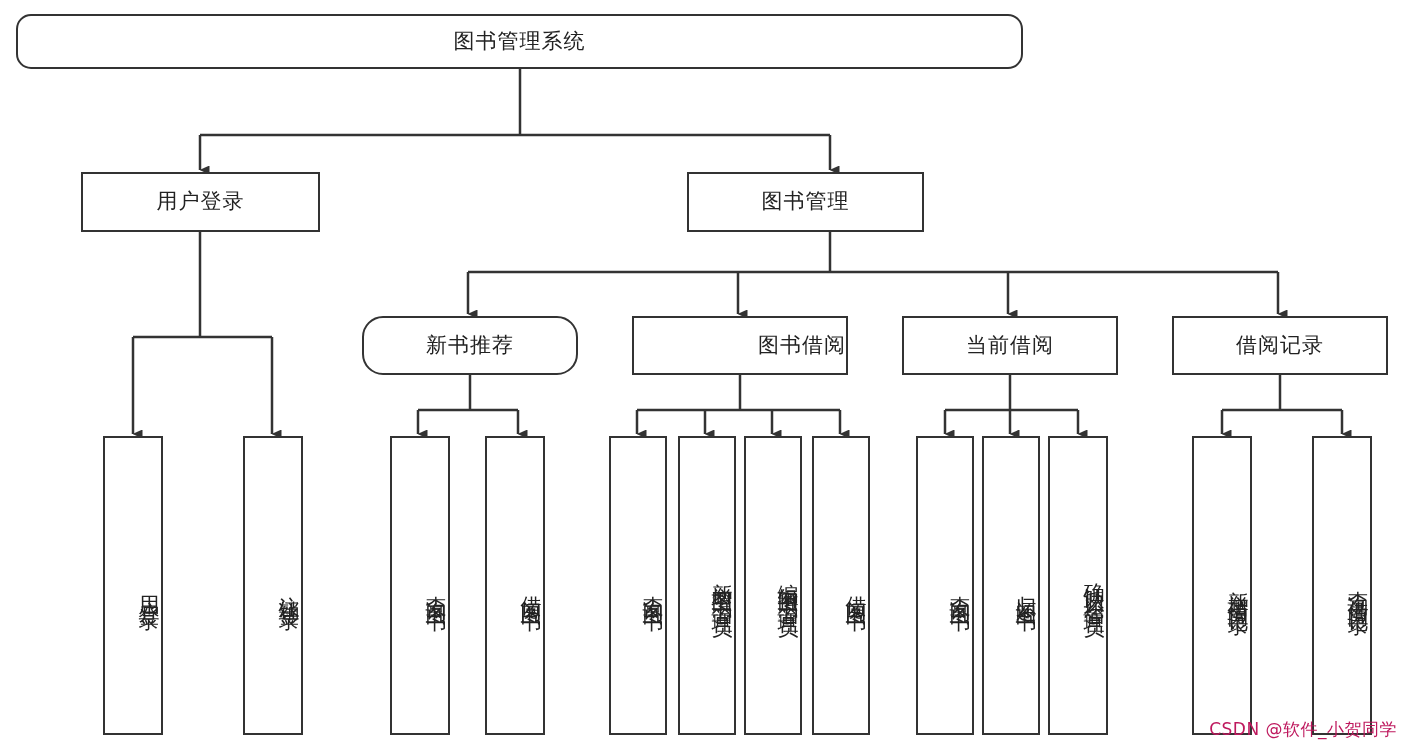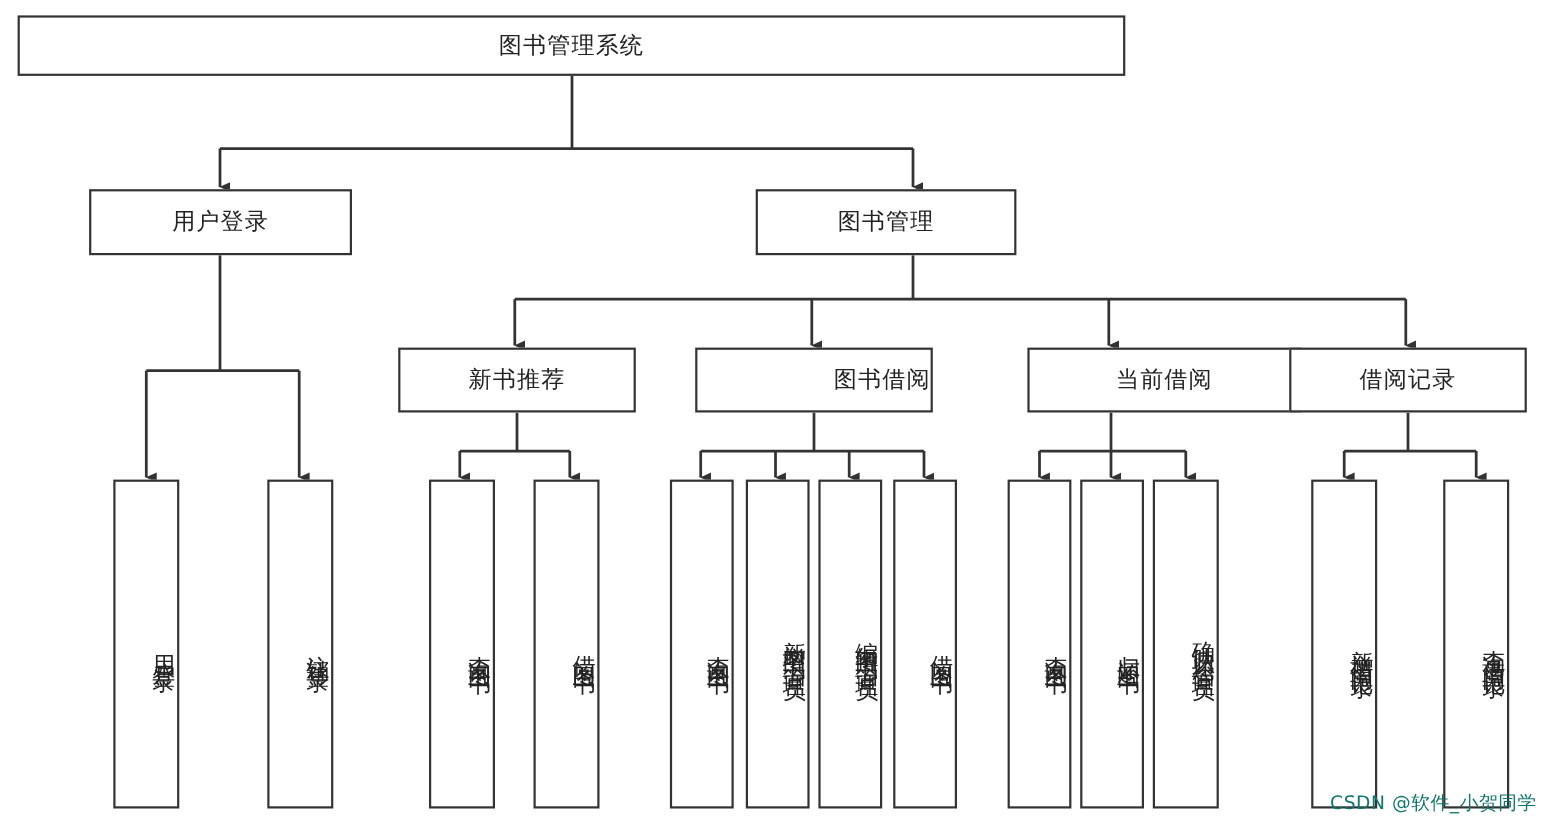--- a/index.html
+++ b/index.html
@@ -54,21 +54,21 @@
   .node-box.vert .vlabel {
     writing-mode: vertical-rl;
     text-orientation: upright;
     white-space: nowrap;
   }
   #watermark {
     position: absolute;
     right: 8px;
     bottom: 6px;
     font-size: 17px;
-    color: #0f766e;
+    color: #be185d;
     letter-spacing: 0.5px;
     z-index: 20;
     white-space: nowrap;
   }
 </style>
 </head>
 <body>
 
 <div id="diagram-root">
 
@@ -108,40 +108,40 @@
         <line x1="945" y1="410" x2="945" y2="434" marker-end="url(#arrowhead)"></line>
         <line x1="1010" y1="410" x2="1010" y2="434" marker-end="url(#arrowhead)"></line>
         <line x1="1078" y1="410" x2="1078" y2="434" marker-end="url(#arrowhead)"></line>
         <line x1="1280" y1="375" x2="1280" y2="410"></line>
         <line x1="1222" y1="410" x2="1342" y2="410"></line>
         <line x1="1222" y1="410" x2="1222" y2="434" marker-end="url(#arrowhead)"></line>
         <line x1="1342" y1="410" x2="1342" y2="434" marker-end="url(#arrowhead)"></line>
       </g>
   </svg>
 
-  <div class="node-box horiz" style="left: 16px; top: 14px; width: 1007px; height: 55px;">
+  <div class="node-box horiz" style="left: 16px; top: 14px; width: 1007px; height: 55px; border-radius: 15px;">
     <span>图书管理系统</span>
   </div>
 
   <div id="level2-layer">
       <div class="node-box horiz" style="left: 81px; top: 172px; width: 239px; height: 60px;">
         <span>用户登录</span>
       </div>
       <div class="node-box horiz" style="left: 687px; top: 172px; width: 237px; height: 60px;">
         <span>图书管理</span>
       </div>
     </div>
   <div id="level3-layer">
-      <div class="node-box horiz" style="left: 362px; top: 316px; width: 216px; height: 59px;">
+      <div class="node-box horiz" style="left: 362px; top: 316px; width: 216px; height: 59px; border-radius: 21px;">
         <span>新书推荐</span>
       </div>
       <div class="node-box horiz" style="left: 632px; top: 316px; width: 216px; height: 59px; justify-content: flex-end;">
         <span>图书借阅</span>
       </div>
-      <div class="node-box horiz" style="left: 902px; top: 316px; width: 249px; height: 59px; margin-left: 32px;">
+      <div class="node-box horiz" style="left: 902px; top: 316px; width: 216px; height: 59px;">
         <span>当前借阅</span>
       </div>
       <div class="node-box horiz" style="left: 1172px; top: 316px; width: 216px; height: 59px;">
         <span>借阅记录</span>
       </div>
     </div>
   <div id="leaf-layer">
       <div class="node-box vert" style="left: 103px; top: 436px; width: 60px; height: 299px;">
         <span class="vlabel">用户登录</span>
       </div>

